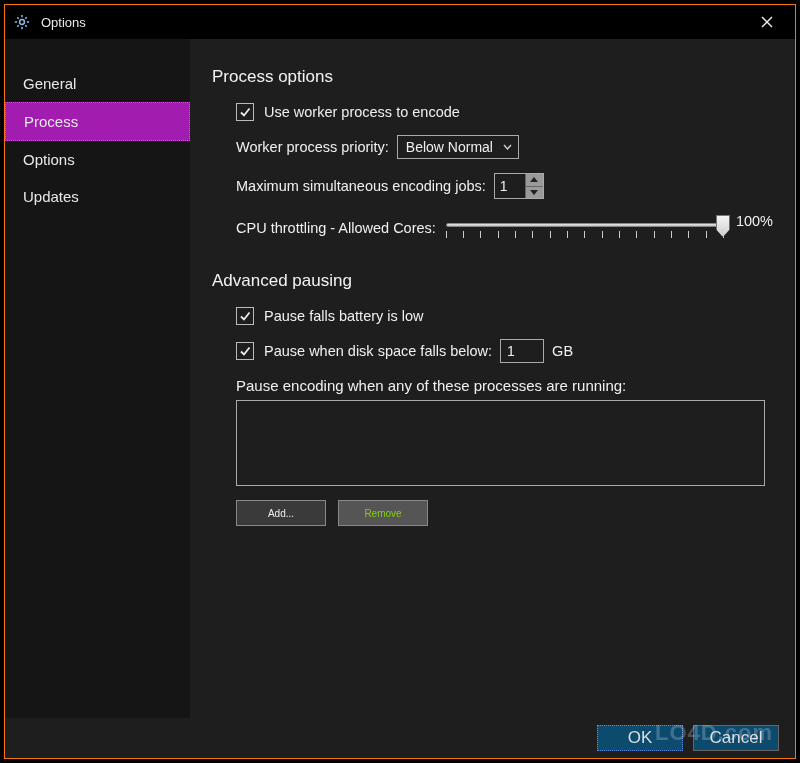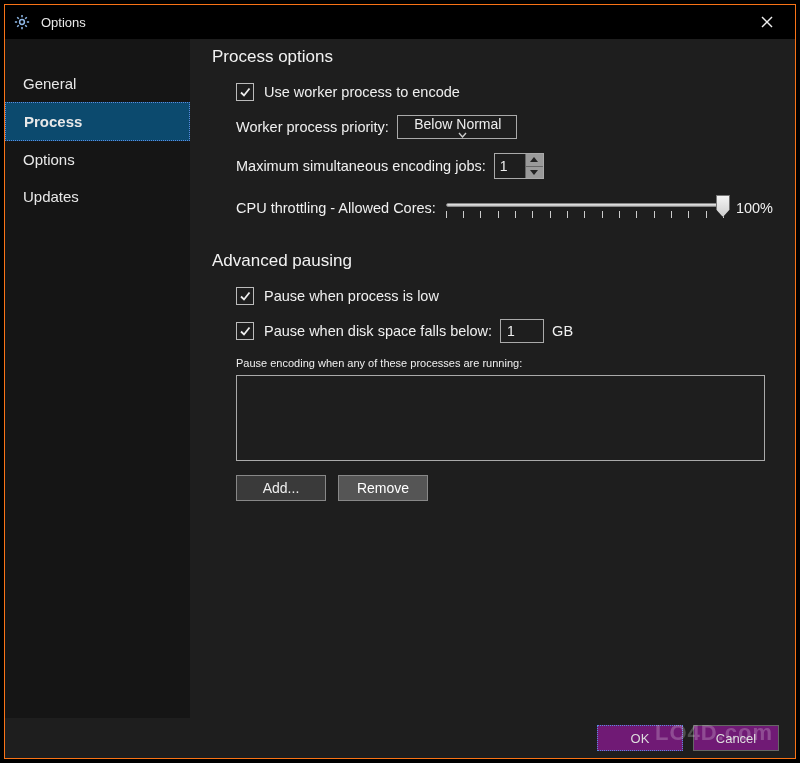--- a/index.html
+++ b/index.html
@@ -21,60 +21,60 @@
 
   .body { position:absolute; top:34px; left:0; right:0; bottom:40px; display:flex; }
 
   .sidebar {
     width: 185px; background:#151515; padding-top:26px;
   }
   .side-item {
     padding: 10px 18px; font-size: 15px; color:#e8e8e8; cursor:pointer;
   }
   .side-item.active {
-    background:#0c4a6e; border:1px dotted #5a8be0; font-weight:700;
+    background:#a21caf; border:1px dotted #5a8be0; font-weight:400;
   }
 
   .content {
-    flex:1; padding: 8px 22px 10px 22px; background:#1e1e1e; overflow:auto;
+    flex:1; padding: 28px 22px 10px 22px; background:#1e1e1e; overflow:auto;
   }
 
   .section-h { font-size: 17px; font-weight: 400; margin-bottom: 16px; color:#f2f2f2; }
   .row { display:flex; align-items:center; margin: 0 0 14px 24px; font-size:14.5px; }
 
   .chk {
     width:18px; height:18px; border:1px solid #bbb; background:#1e1e1e;
     display:inline-flex; align-items:center; justify-content:center;
     margin-right:10px; flex-shrink:0;
   }
   .chk .tick { width:12px; height:12px; }
 
   .combo {
     height:24px; min-width:120px; border:1px solid #aaa; background:#1e1e1e;
     display:inline-flex; align-items:center; padding:0 6px 0 8px; margin-left:8px;
-    font-size:14px; color:#eee; position:relative;flex-direction:column;
+    font-size:14px; color:#eee; position:relative;
   }
   .combo .chev { margin-left:10px; }
 
   .spin {
     display:inline-flex; align-items:stretch; margin-left:8px; border:1px solid #aaa;
     height:26px; background:#1e1e1e;
   }
   .spin input {
     width:30px; background:#1e1e1e; border:none;
     color:#eee; font-size:14px; padding:0 5px; outline:none;
   }
   .spin .btns { display:flex; flex-direction:column; width:18px; background:#888; }
   .spin .sbtn { flex:1; display:flex; align-items:center; justify-content:center; border-left:1px solid #666; background:#9a9a9a; }
   .spin .sbtn + .sbtn { border-top:1px solid #666; }
   .spin .tri { width:0;height:0;border-left:4px solid transparent;border-right:4px solid transparent; }
   .tri.up { border-bottom:5px solid #222; }
   .tri.dn { border-top:5px solid #222; }
 
-  .slider-wrap { display:flex; align-items:center; flex:1; margin-left:10px; }
+  .slider-wrap { display:flex; align-items:flex-start; flex:1; margin-left:10px; }
   .slider {
     position:relative; flex:1; height:30px; margin-right:12px;
   }
   .track {
     position:absolute; left:0; right:0; top:10px; height:4px;
     background:linear-gradient(#e8e8e8,#bcbcbc); border:1px solid #888; border-radius:2px;
   }
   .ticks {
     position:absolute; left:0; right:0; top:18px; height:8px;
     display:flex; justify-content:space-between;
@@ -84,41 +84,41 @@
     position:absolute; top:2px; width:14px; height:22px; right:-6px;
     background:linear-gradient(#f4f4f4,#cfcfcf); border:1px solid #777;
     clip-path: polygon(0 0,100% 0,100% 65%,50% 100%,0 65%);
   }
 
   .txtsmall {
     width:44px; height:24px; background:#1e1e1e; border:1px solid #aaa;
     color:#eee; font-size:14px; padding:0 6px; margin:0 8px;
   }
 
-  .plabel { margin: 0 0 6px 24px; font-size:11px; }
+  .plabel { margin: 0 0 6px 24px; font-size:15px; }
   .listbox {
     margin: 0 8px 14px 24px; height:86px; border:1px solid #aaa; background:#1e1e1e;
   }
 
   .btnrow { margin-left:24px; display:flex; gap:12px; }
   .pbtn {
     min-width:90px; height:26px; background:#3a3a3a; border:1px solid #888;
-    color:#eee; font-size:14px; display:inline-flex; align-items:center; justify-content:center;
+    color:#eee; font-size:10px; display:inline-flex; align-items:center; justify-content:center;
     cursor:pointer;
   }
-  .pbtn.dim { background:#555; color:#ffffff; }
+  .pbtn.dim { background:#555; color:#84cc16; }
 
   .footer {
     position:absolute; left:0; right:0; bottom:0; height:40px;
     display:flex; align-items:center; justify-content:flex-end; padding:0 16px;
     background:#1e1e1e;
   }
   .fbtn {
-    min-width:86px; height:26px; background:#701a75; border:1px solid #666;
-    color:#ddd; font-size:13px; margin-left:10px;
+    min-width:86px; height:26px; background:#0c4a6e; border:1px solid #666;
+    color:#ddd; font-size:17px; margin-left:10px;
     display:inline-flex; align-items:center; justify-content:center; cursor:pointer;
   }
   .fbtn.focus { border:1px dotted #5a8be0; }
 
   .watermark {
     position:absolute; right:22px; bottom:12px; color:rgba(255,255,255,0.22);
     font-size:22px; letter-spacing:1px; font-weight:600; pointer-events:none;
     font-family: Liberation Sans, sans-serif;
   }
   .gap { height: 22px; }
@@ -223,21 +223,21 @@
       <div class="gap"></div>
 
       <div class="section-h">Advanced pausing</div>
 
       <div class="row">
         <span class="chk">
           <svg class="tick" viewBox="0 0 12 12">
               <path d="M2 6.5 5 9.5 10.5 2.5" stroke="#eee" stroke-width="1.8" fill="none"></path>
             </svg>
         </span>
-        <span>Pause when process is low</span>
+        <span>Pause falls battery is low</span>
       </div>
 
       <div class="row">
         <span class="chk">
           <svg class="tick" viewBox="0 0 12 12">
               <path d="M2 6.5 5 9.5 10.5 2.5" stroke="#eee" stroke-width="1.8" fill="none"></path>
             </svg>
         </span>
         <span>Pause when disk space falls below:</span>
         <input class="txtsmall" value="1" style="">

